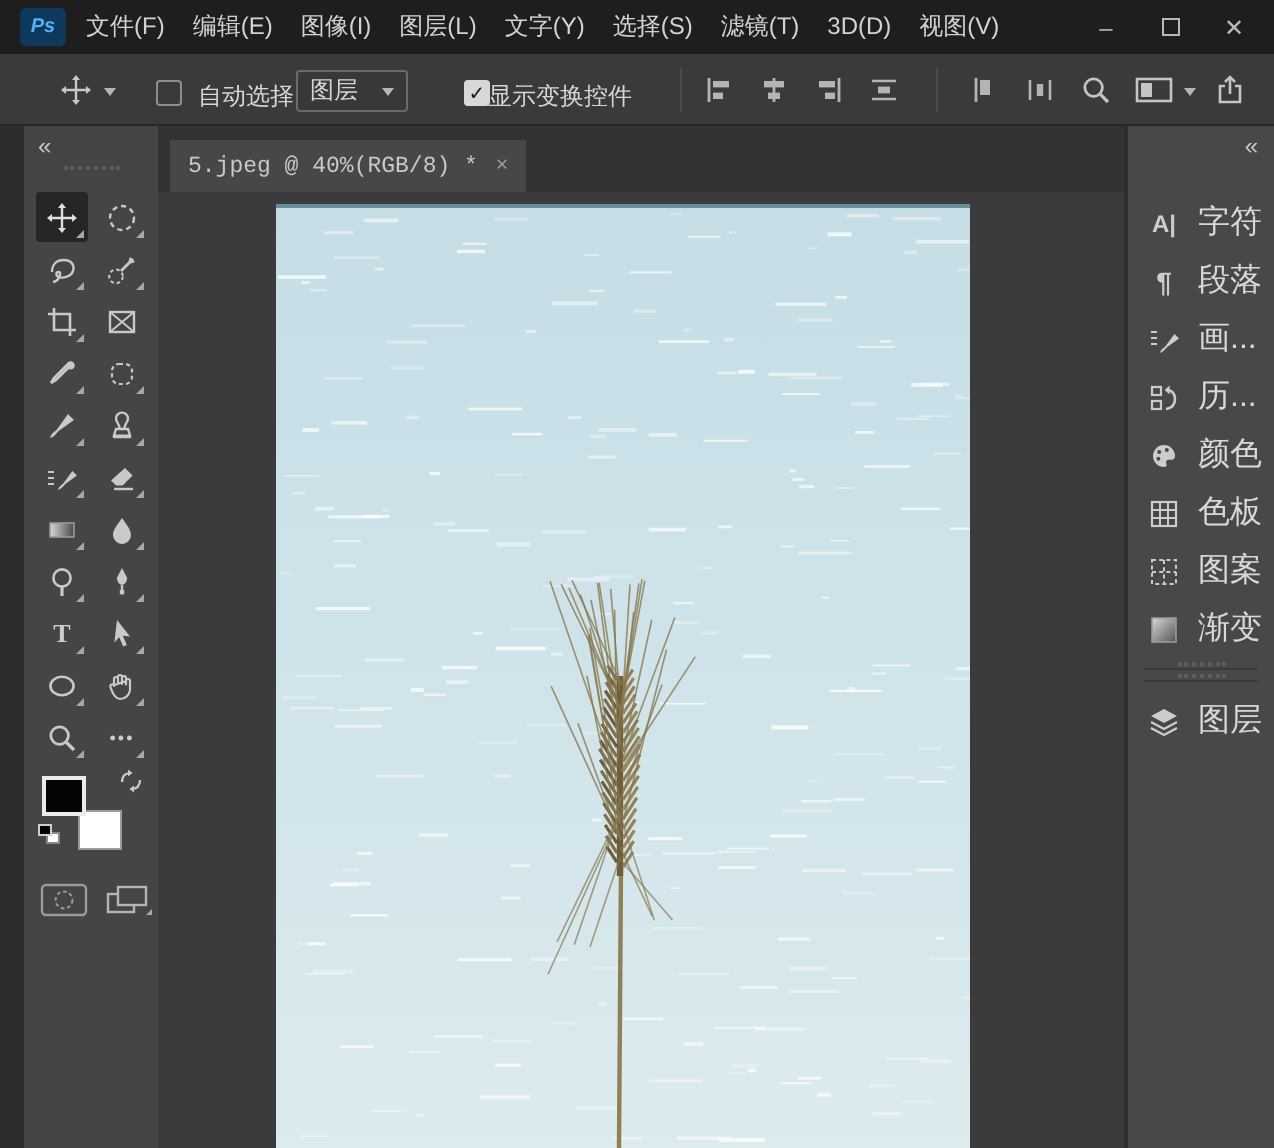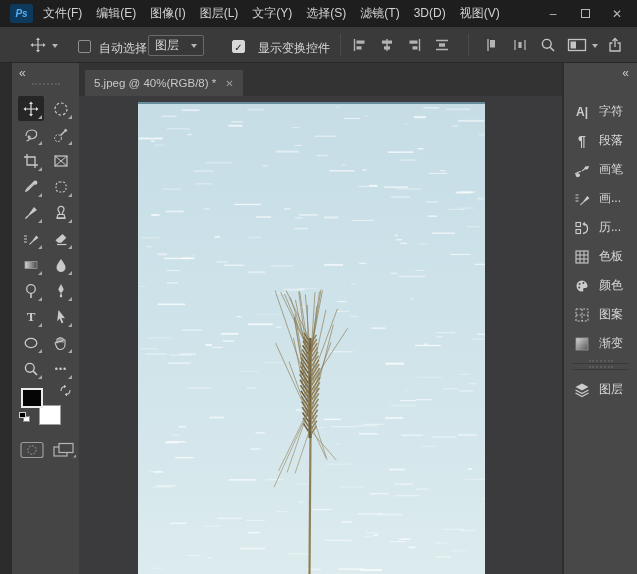--- a/index.html
+++ b/index.html
@@ -45,34 +45,34 @@
   .fg-swatch { position:absolute; left:9px; top:325px; width:22px; height:20px; background:#050505; border:2px solid #ececec; }
   .bg-swatch { position:absolute; left:27px; top:342px; width:22px; height:20px; background:#ffffff; border:1px solid #9c9c9c; }
   .mini-swatch { position:absolute; left:7px; top:349px; width:11px; height:10px; }
   .mini-swatch .mw { position:absolute; right:0; bottom:0; width:7px; height:6px; background:#fff; border:1px solid #888; }
   .mini-swatch .mb { position:absolute; left:0; top:0; width:7px; height:6px; background:#000; border:1px solid #cfcfcf; }
   .swap-icon { position:absolute; left:47px; top:321px; }
   .mask-btn { position:absolute; left:8px; top:378px; }
   .screen-btn { position:absolute; left:40px; top:378px; }
 
   
-  .center { position:absolute; left:79px; top:63px; width:483px; bottom:0; background:#a3a3a3; }
+  .center { position:absolute; left:79px; top:63px; width:483px; bottom:0; background:#a3a3a3;font-family:Liberation Mono, monospace; }
   .tabbar { position:absolute; left:0; top:0; width:100%; height:33px; background:#333333; }
   .doc-tab { position:absolute; left:6px; top:7px; height:26px; background:#474747; display:flex; align-items:center; gap:9px; padding:0 9px; }
   .doc-tab .title { color:#c8c8c8; font-size:11.5px; white-space:nowrap; }
   .doc-tab .close { color:#9c9c9c; font-size:10px; }
   .canvas { position:absolute; left:0; top:33px; width:100%; bottom:0; background:#3b3b3d; }
   .photo { position:absolute; left:59px; top:6px; width:347px; height:472px; }
 
   
   .rightpanel { position:absolute; left:562px; top:63px; width:75px; bottom:0; background:#484848; border-left:2px solid #2e2e2e; }
   .rp-collapse { position:absolute; right:8px; top:4px; }
   .rp-list { position:absolute; left:0; top:34px; width:100%; }
   .rp-item { height:29px; display:flex; align-items:center; gap:8px; padding-left:9px; cursor:default; }
-  .rp-item .lbl { color:#d8d8d8; font-size:12px; white-space:nowrap; }
+  .rp-item .lbl { color:#d8d8d8; font-size:16px; white-space:nowrap; }
   .rp-item .ic { width:18px; height:16px; display:flex; align-items:center; justify-content:center; color:#cccccc; font-size:12px; font-weight:bold; }
   .rp-div { margin:5px 8px 5px 8px; border-top:1px solid #3a3a3a; position:relative; }
   .rp-div:after { content:""; position:absolute; left:50%; top:-4px; transform:translateX(-50%); width:24px; border-top:2px dotted #5c5c5c; }
   svg { display:block; }
 </style>
 </head>
 <body>
 
 <div class="app">
 
@@ -111,21 +111,21 @@
 
     <span class="checkbox" style="left:78px"></span>
     <span class="ob-label" style="left:99px">自动选择:</span>
 
     <div class="ob-select">
       <span>图层</span>
       <span class="chev"></span>
     </div>
 
     <span class="checkbox checked" style="left:232px">✓</span>
-    <span class="ob-label" style="left:258px">显示变换控件</span>
+    <span class="ob-label" style="left:244px">显示变换控件</span>
 
     <span class="ob-sep" style="left:340px"></span>
 
     <svg class="ob-icon" style="left:352px" viewBox="0 0 16 16">
       <path d="M2.5 2v12" stroke="#b4b4b4" stroke-width="1.4"></path>
         <rect x="4.5" y="3.5" width="8" height="3.2" fill="#b4b4b4"></rect>
         <rect x="4.5" y="9.3" width="5" height="3.2" fill="#b4b4b4"></rect>
     </svg>
     <svg class="ob-icon" style="left:379px" viewBox="0 0 16 16">
       <path d="M8 2v12" stroke="#b4b4b4" stroke-width="1.4"></path>
@@ -670,65 +670,56 @@
         <span class="ic">A|</span>
         <span class="lbl">字符</span>
       </div>
       <div class="rp-item">
         <span class="ic" style="font-size:14px">¶</span>
         <span class="lbl">段落</span>
       </div>
       <div class="rp-item">
         <span class="ic">
             <svg width="16" height="16" viewBox="0 0 16 16">
-              <path d="M1 11.5c2.5-.5 3.5-2 6-2M15 4.5c-3 .5-4.5 2.5-7 4.5" stroke="#cccccc" stroke-width="1.2" fill="none"></path>
-              <path d="M1.5 12.5c1-1.5 3-1.5 4-.5s.5 2.5-1 3-3-.5-3-2.5zM14.5 5c-1-1.2-3-1-3.8.2-.8 1.2 0 2.4 1.4 2.4s2.4-1 2.4-2.6z" fill="#cccccc"></path>
-            </svg>
-          </span>
-        <span class="lbl">画笔</span>
-      </div>
-      <div class="rp-item">
-        <span class="ic">
-            <svg width="16" height="16" viewBox="0 0 16 16">
               <path d="M1.5 4h3M1.5 7h3M1.5 10h3" stroke="#cccccc" stroke-width="1.1"></path>
               <path d="M6 14.5c.6-2.4 2.2-2.4 3.2-4l4-5.5 2.3 2.3-5.5 4c-1.6 1.2-1.7 2.4-4 3.2z" fill="#cccccc"></path>
             </svg>
           </span>
         <span class="lbl">画...</span>
       </div>
       <div class="rp-item">
         <span class="ic">
             <svg width="16" height="16" viewBox="0 0 16 16">
               <rect x="2" y="2.5" width="4.5" height="4" stroke="#cccccc" stroke-width="1.1" fill="none"></rect>
               <rect x="2" y="9.5" width="4.5" height="4" stroke="#cccccc" stroke-width="1.1" fill="none"></rect>
               <path d="M9 13.5c3-.5 4.5-2.5 4.5-5S12 4 9.5 4" stroke="#cccccc" stroke-width="1.3" fill="none"></path>
               <path d="M10.8 1.8L8.3 4l2.5 2.2z" fill="#cccccc"></path>
             </svg>
           </span>
         <span class="lbl">历...</span>
       </div>
       <div class="rp-item">
         <span class="ic">
             <svg width="16" height="16" viewBox="0 0 16 16">
-              <rect x="2" y="2" width="12" height="12" stroke="#cccccc" stroke-width="1.1" fill="none"></rect>
-              <path d="M2 6h12M2 10h12M6 2v12M10 2v12" stroke="#cccccc" stroke-width="1"></path>
-            </svg>
-          </span>
-        <span class="lbl">色板</span>
-      </div>
-      <div class="rp-item">
-        <span class="ic">
-            <svg width="16" height="16" viewBox="0 0 16 16">
               <path d="M8 2.5a5.5 5.5 0 100 11c1.2 0 1.6-.8 1.2-1.6-.5-1 .1-2 1.3-2h1.2c1.2 0 1.8-.8 1.8-1.9A5.6 5.6 0 008 2.5z" fill="#cccccc"></path>
               <circle cx="5.6" cy="6" r="1" fill="#484848"></circle>
               <circle cx="9.4" cy="5" r="1" fill="#484848"></circle>
               <circle cx="5.2" cy="9.4" r="1" fill="#484848"></circle>
             </svg>
           </span>
         <span class="lbl">颜色</span>
+      </div>
+      <div class="rp-item">
+        <span class="ic">
+            <svg width="16" height="16" viewBox="0 0 16 16">
+              <rect x="2" y="2" width="12" height="12" stroke="#cccccc" stroke-width="1.1" fill="none"></rect>
+              <path d="M2 6h12M2 10h12M6 2v12M10 2v12" stroke="#cccccc" stroke-width="1"></path>
+            </svg>
+          </span>
+        <span class="lbl">色板</span>
       </div>
       <div class="rp-item">
         <span class="ic">
             <svg width="16" height="16" viewBox="0 0 16 16">
               <rect x="2" y="2" width="12" height="12" stroke="#cccccc" stroke-width="1" fill="none" stroke-dasharray="2 1.6"></rect>
               <path d="M2 8h12M8 2v12" stroke="#cccccc" stroke-width="1" stroke-dasharray="2 1.6"></path>
             </svg>
           </span>
         <span class="lbl">图案</span>
       </div>

